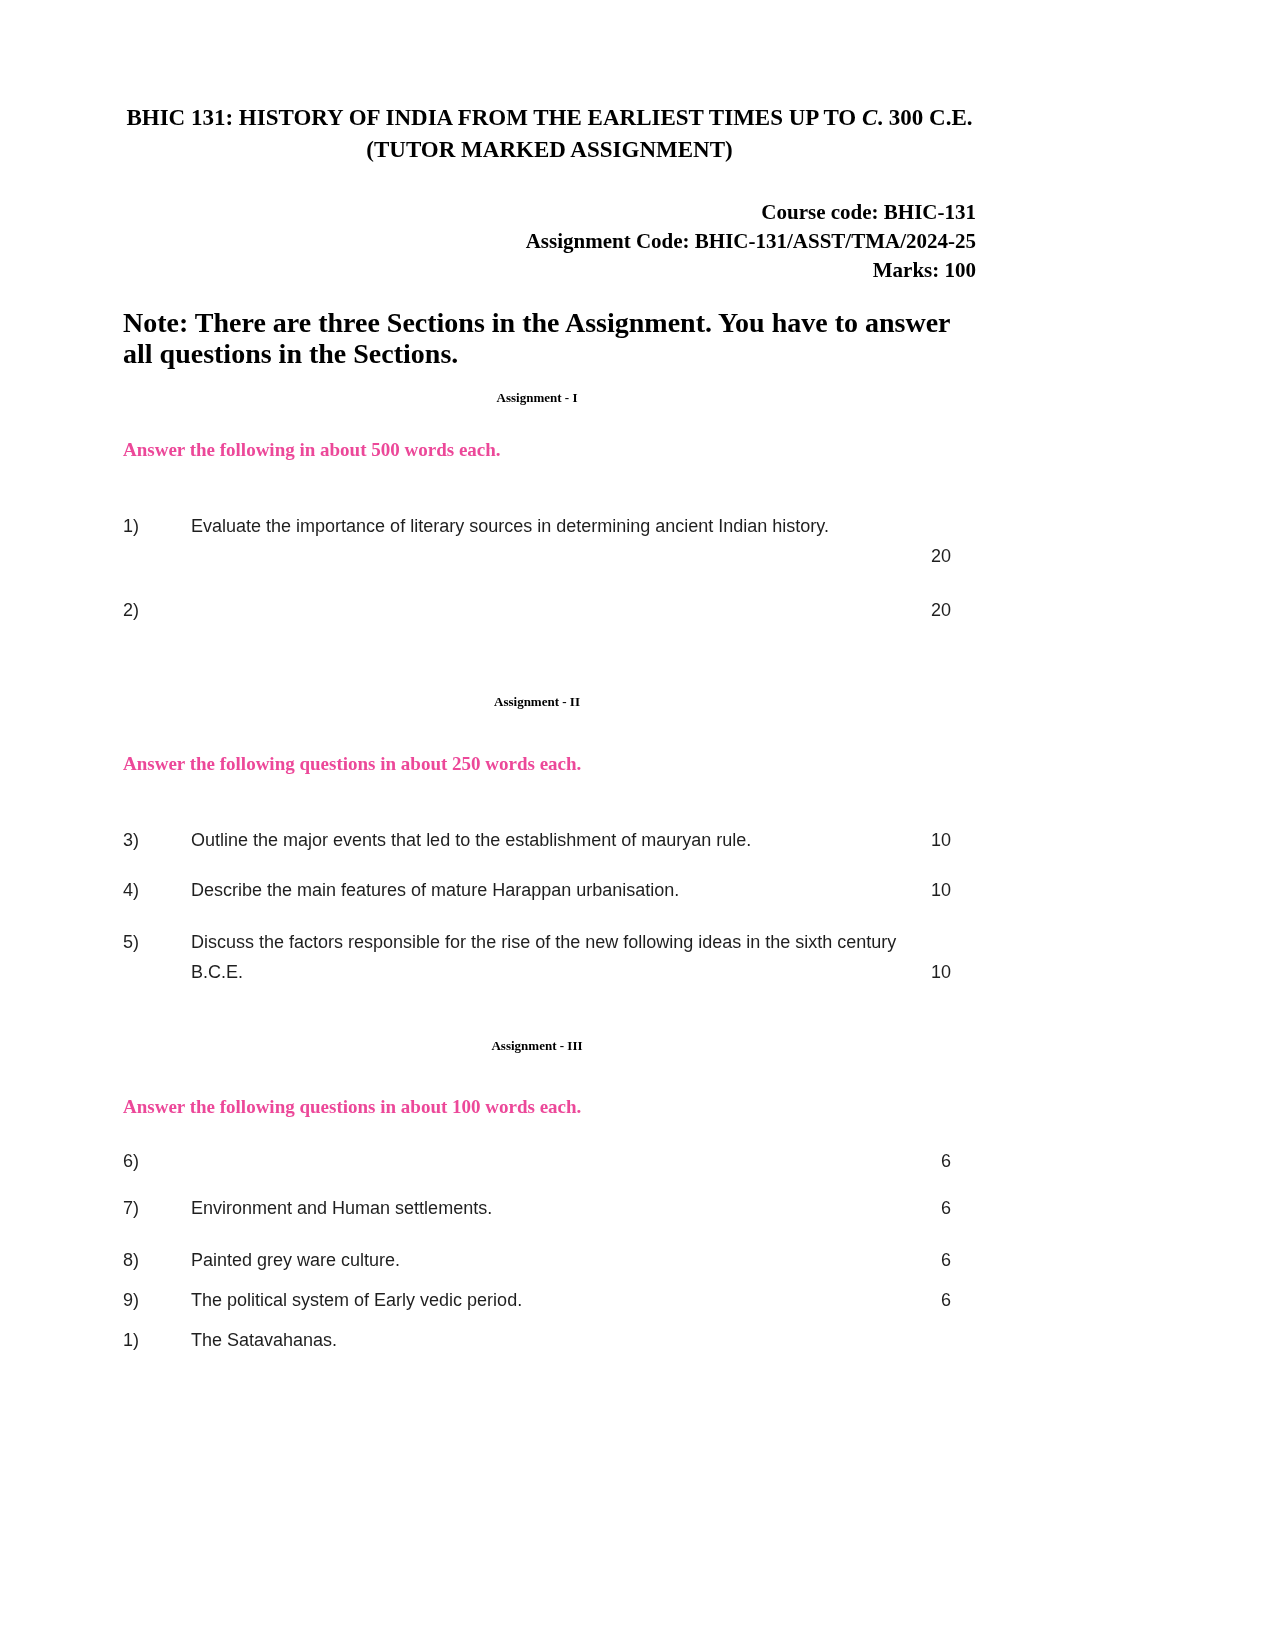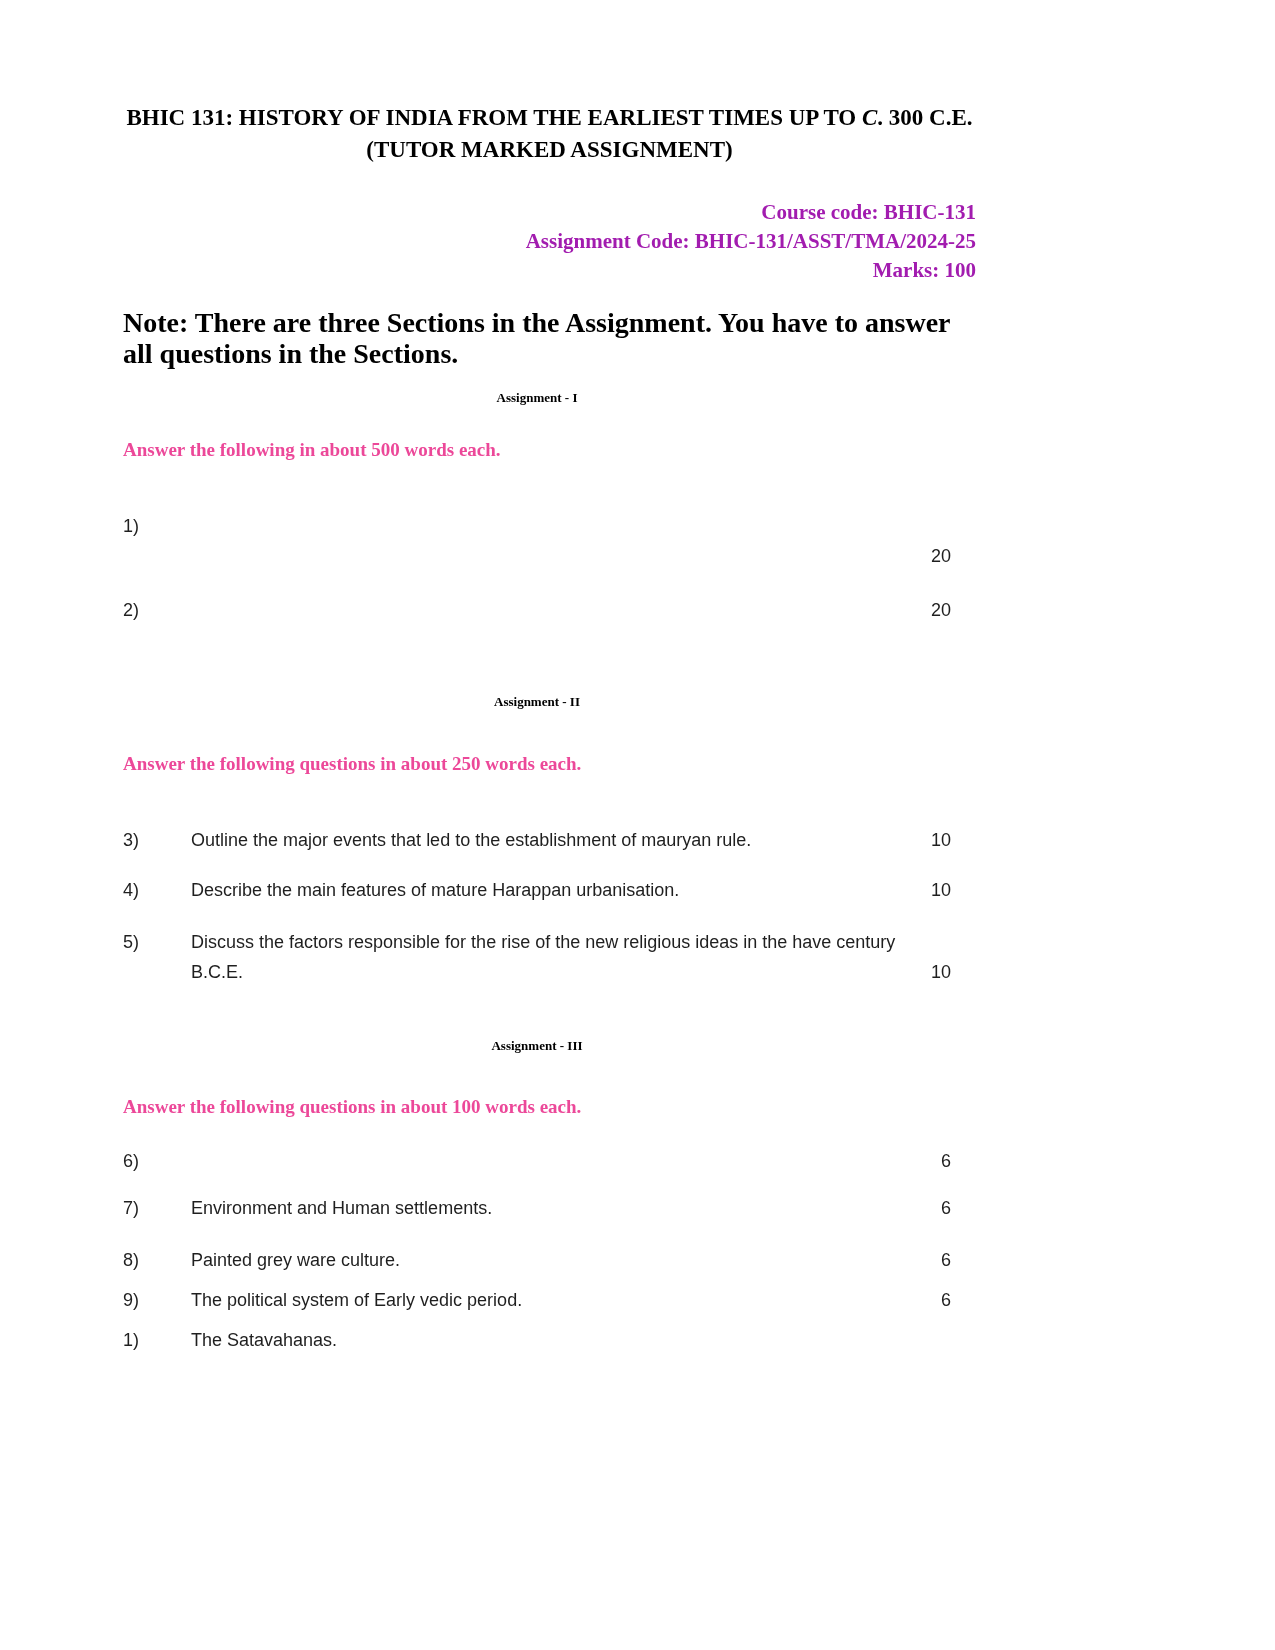--- a/index.html
+++ b/index.html
@@ -33,21 +33,21 @@
   }
   .title-wrap .it { font-style: italic; }
   .header-right {
     width: 853px;
     margin-top: 32px;
     text-align: right;
     font-family: "Liberation Serif", "DejaVu Serif", serif;
     font-weight: 700;
     font-size: 21px;
     line-height: 29px;
-    color: #a21caf;
+    color: #000000;
   }
   
   .note {
     max-width: 838px;
     margin: 22px 0 0 0;
     font-family: "Liberation Serif", "DejaVu Serif", serif;
     font-weight: 700;
     font-size: 28px;
     line-height: 31px;
     color: #000;
@@ -127,20 +127,21 @@
   </div>
 
   <p class="note">Note: There are three Sections in the Assignment. You have to answer all questions in the Sections.</p>
 
   <h2 class="sec-head first">Assignment - I</h2>
   <p class="instr i1">Answer the following in about 500 words each.</p>
 
   <div class="q-list">
     <div class="q-row mt-q1">
       <span class="q-num">1)</span>
+      <span class="q-text">Evaluate the importance of literary sources in determining ancient Indian history.</span>
     </div>
     <div class="q-marks-line">20</div>
 
     <div class="q-row mt-q2">
       <span class="q-num">2)</span>
       <span class="q-marks">20</span>
     </div>
   </div>
 
   <h2 class="sec-head second">Assignment - II</h2>
@@ -154,21 +155,21 @@
     </div>
 
     <div class="q-row mt-q4">
       <span class="q-num">4)</span>
       <span class="q-text">Describe the main features of mature Harappan urbanisation.</span>
       <span class="q-marks">10</span>
     </div>
 
     <div class="q-row mt-q5 marks-bottom">
       <span class="q-num">5)</span>
-      <span class="q-text">Discuss the factors responsible for the rise of the new religious ideas in the have century B.C.E.</span>
+      <span class="q-text">Discuss the factors responsible for the rise of the new following ideas in the sixth century B.C.E.</span>
       <span class="q-marks">10</span>
     </div>
   </div>
 
   <h2 class="sec-head third">Assignment - III</h2>
   <p class="instr i3">Answer the following questions in about 100 words each.</p>
 
   <div class="q-list">
     <div class="q-row mt-q6">
       <span class="q-num">6)</span>

